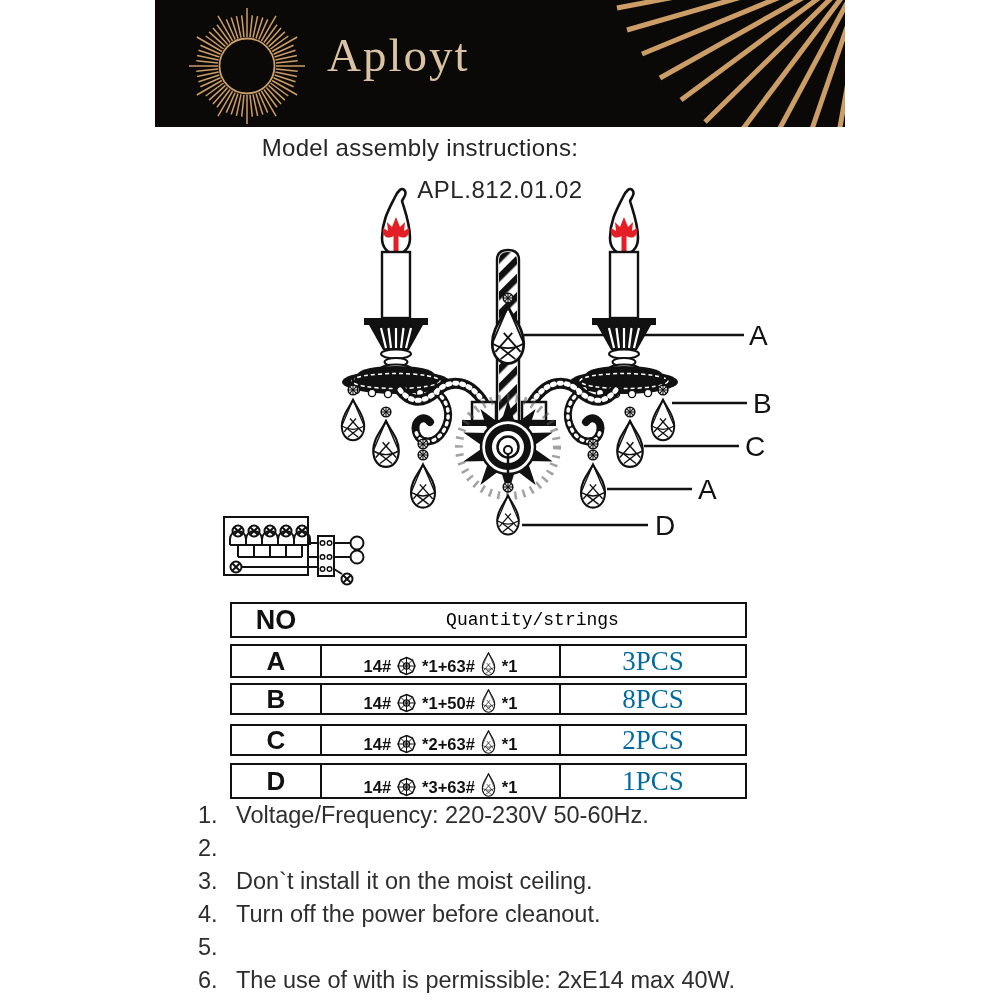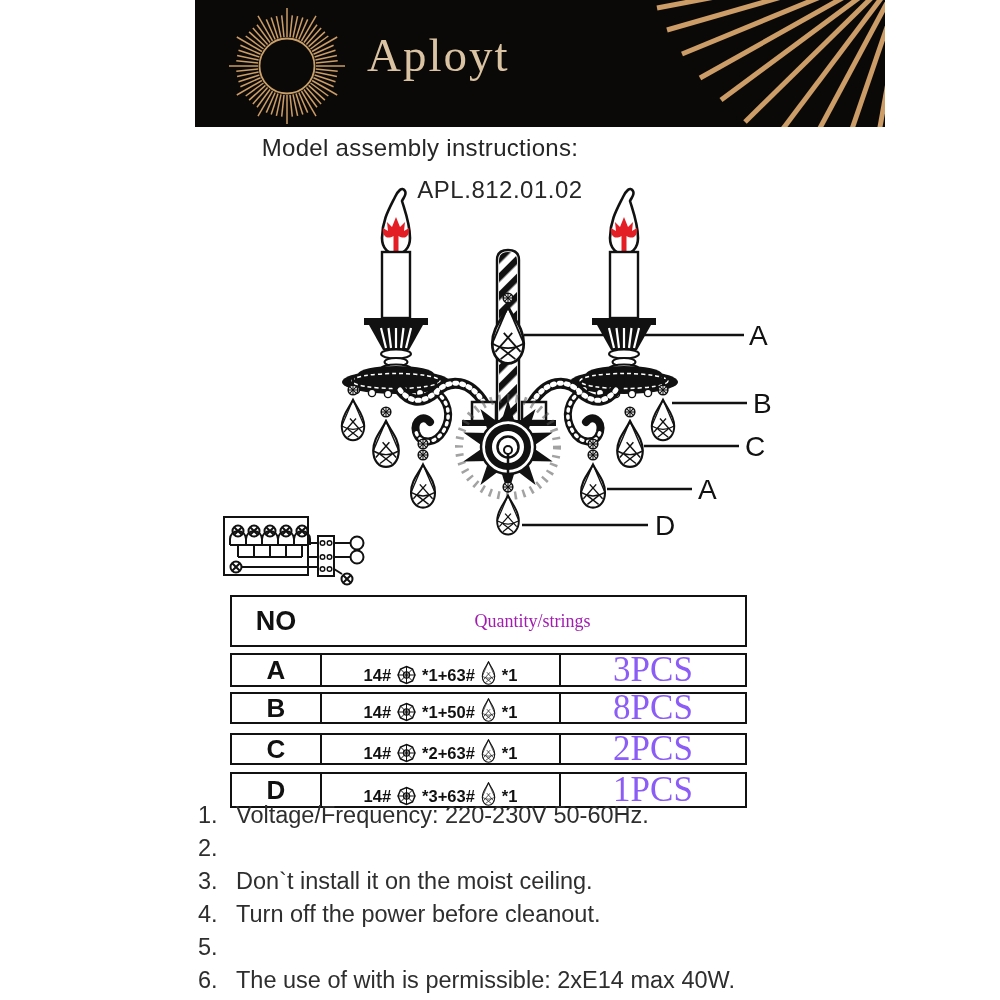--- a/index.html
+++ b/index.html
@@ -1,20 +1,20 @@
 <!DOCTYPE html>
 <html><head>
 <meta charset="utf-8">
 <style>
   html,body{margin:0;padding:0;background:#ffffff;}
   .page{position:relative;width:1000px;height:1000px;background:#fff;overflow:hidden;
         font-family:"Liberation Sans",sans-serif;color:#222;}
 
   
-  .band{position:absolute;left:155px;top:0;width:690px;height:127px;background:#0b0908;margin-left:40px;}
+  .band{position:absolute;left:155px;top:0;width:690px;height:127px;background:#0b0908;}
   .band svg{position:absolute;left:0;top:0;}
   .brand{position:absolute;left:172px;top:28px;font-family:"Liberation Serif",serif;
          font-size:47px;font-weight:400;letter-spacing:2px;color:#d9c3a3;}
 
   
   .title1{position:absolute;left:0;top:134px;width:840px;text-align:center;
           font-size:24px;font-weight:500;color:#262626;letter-spacing:.3px;}
   .title2{position:absolute;left:0;top:176px;width:1000px;text-align:center;
           font-size:24px;font-weight:500;color:#262626;letter-spacing:.5px;}
 
@@ -26,24 +26,24 @@
   
   .parts-table{position:absolute;left:230px;top:595px;width:517px;}
   .t-row{box-sizing:border-box;border:2px solid #111;display:flex;align-items:stretch;background:#fff;}
   .t-cell{display:flex;align-items:center;justify-content:center;box-sizing:border-box;}
   .c-no{width:88px;}
   .c-model{width:241px;border-left:2px solid #111;border-right:2px solid #111;}
   .c-qty{flex:1;}
   .th-no{font-size:27px;font-weight:700;color:#111;}
   .th-model{font-family:"Liberation Serif",serif;font-size:24px;letter-spacing:2px;
             color:#111;white-space:pre;}
-  .th-qty{font-family:Liberation Serif, serif;font-size:18px;letter-spacing:0;color:#a21caf;text-align:right;}
+  .th-qty{font-family:Liberation Mono, monospace;font-size:18px;letter-spacing:0;color:#000000;text-align:right;}
   .td-no{font-size:26px;font-weight:600;color:#111;}
   .td-model{font-size:16.5px;font-weight:600;color:#111;display:flex;align-items:flex-end;gap:5px;}
-  .td-qty{font-family:"Liberation Serif",serif;font-size:35px;color:#8b5cf6;}
+  .td-qty{font-family:"Liberation Serif",serif;font-size:27px;color:#0369a1;}
   .mini-icon{display:inline-block;vertical-align:middle;}
 
   
   .instructions{position:absolute;left:198px;top:799px;width:660px;}
   .li{display:flex;font-size:23.5px;line-height:33px;color:#2e2e2e;font-weight:400;}
   .li .num{width:38px;flex:0 0 38px;}
 </style>
 </head>
 <body>
 
@@ -362,21 +362,21 @@
     </g>
   </svg>
 
   <span class="callout" style="left:749px;top:336px;">A</span>
   <span class="callout" style="left:753px;top:404px;">B</span>
   <span class="callout" style="left:745px;top:447px;">C</span>
   <span class="callout" style="left:698px;top:490px;">A</span>
   <span class="callout" style="left:655px;top:526px;">D</span>
 
   <div class="parts-table">
-    <div class="t-row" style="height:52px;">
+    <div class="t-row" style="height:36px;margin-top:7px;">
       <div class="t-cell c-no th-no">NO</div>
       <div class="t-cell c-qty th-qty">Quantity/strings</div>
     </div>
 
     <div class="t-row" style="height:34px;margin-top:6px;">
       <div class="t-cell c-no td-no">A</div>
       <div class="t-cell c-model td-model">
         <span>14#</span>
         <svg class="mini-icon" width="21" height="20" viewBox="0 0 20 20">
             <use href="#octcrystal"></use>

